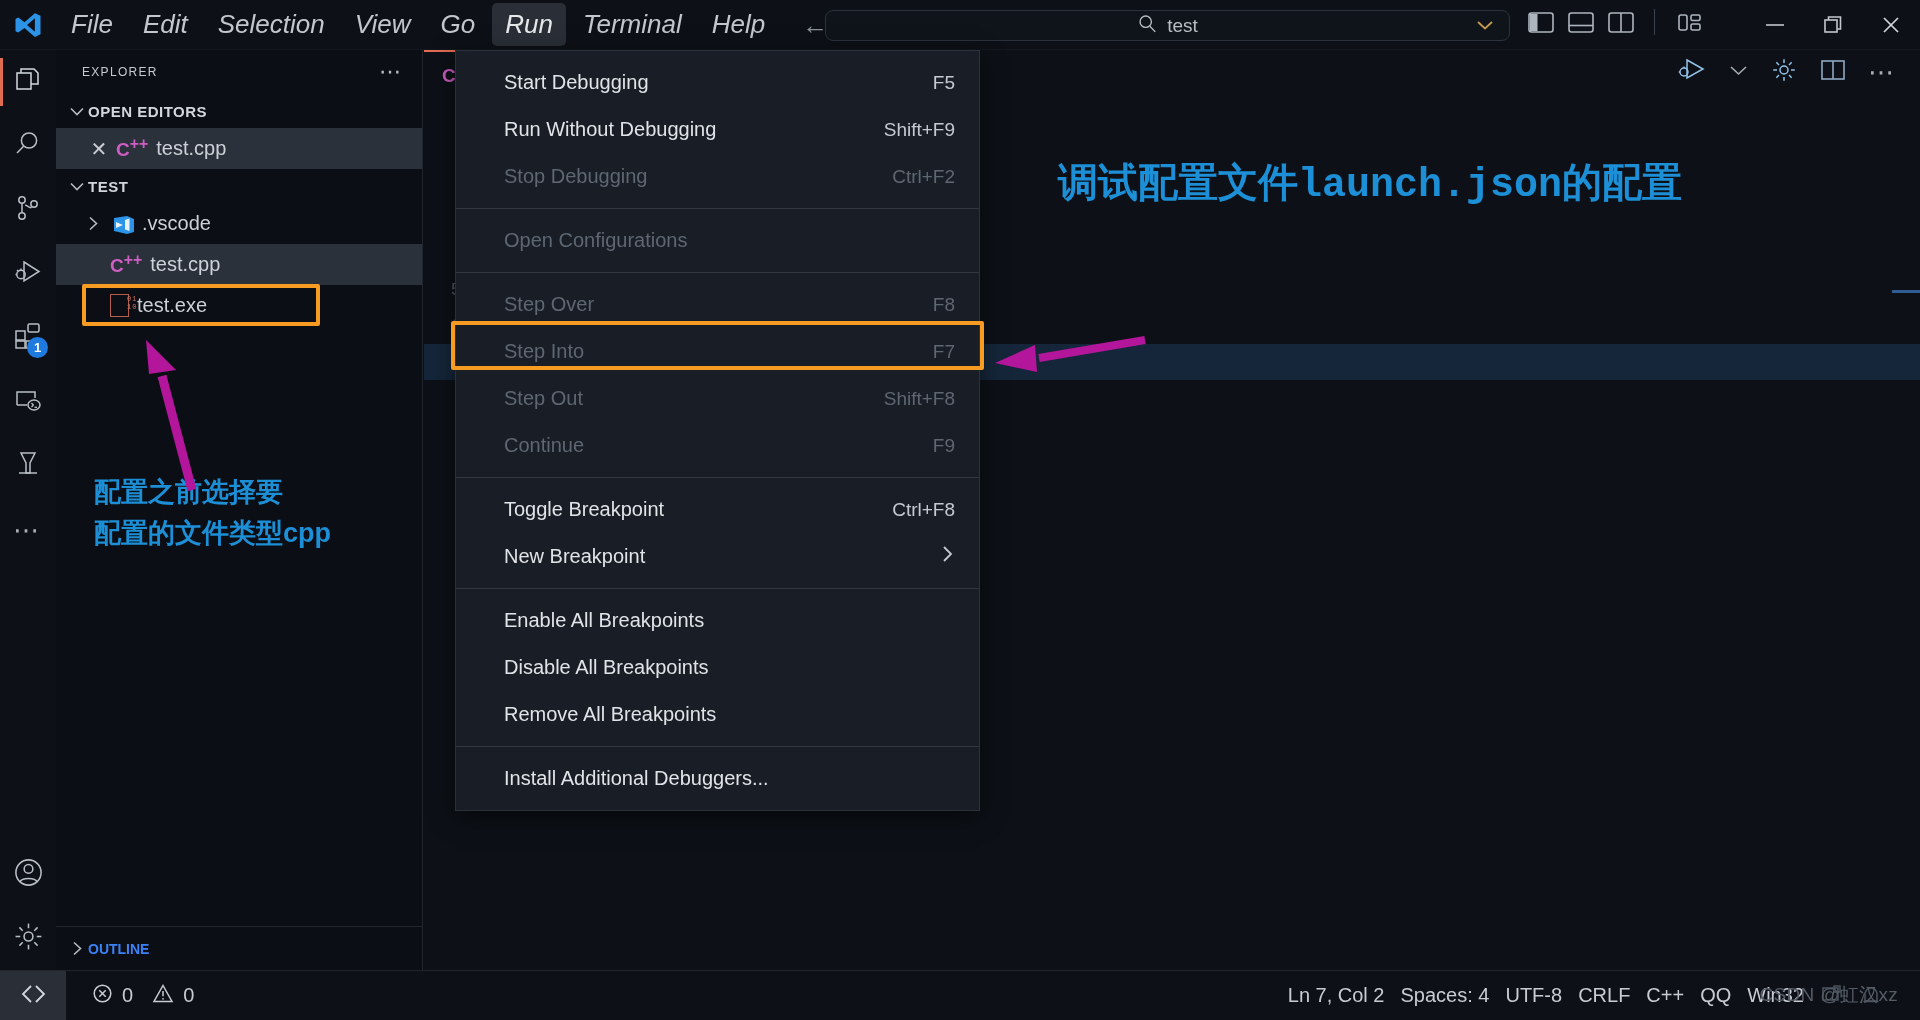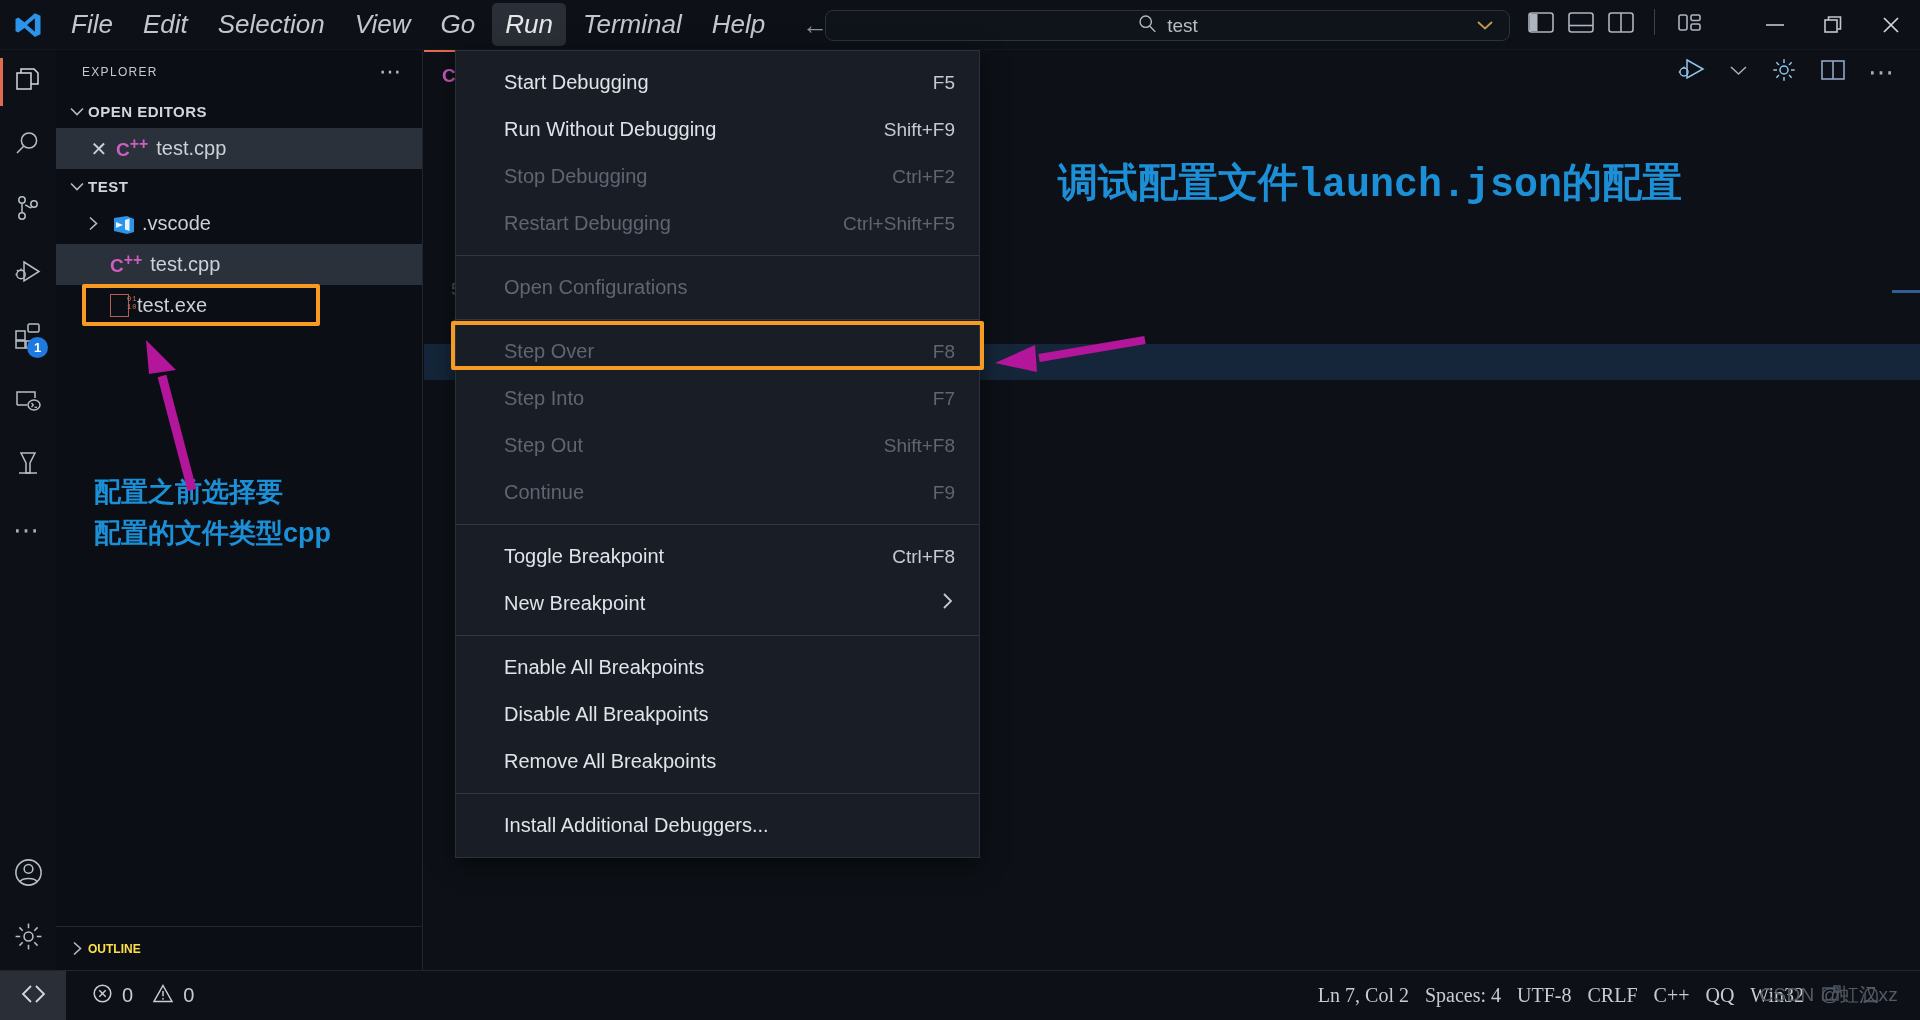--- a/index.html
+++ b/index.html
@@ -120,21 +120,21 @@
   .vsfolder { width: 22px; height: 22px; }
   .exeicon {
     width: 19px; height: 23px; border: 1.5px solid #b5604f;
     font-size: 7px; color: #c9735f; line-height: 8px; letter-spacing:1px;
     padding-left: 16px; font-family: "Liberation Mono", monospace;
   }
   .outline-sec {
     position: absolute; bottom: 0; left: 0; width: 367px; height: 44px;
     border-top: 1px solid #21262d;
     display: flex; align-items: center;
-    font-size: 12px; font-weight: bold; color: #fde047; padding-left: 10px;
+    font-size: 14px; font-weight: bold; color: #3b82f6; padding-left: 10px;
   }
 
   
   .editor-area {
     position: absolute; left: 424px; top: 50px; right: 0; height: 920px;
     background: #0d1117;
   }
   .tabs { height: 46px; display: flex; position: relative; }
   .tab {
     display: flex; align-items: center; gap: 10px;
@@ -217,21 +217,21 @@
     display: flex; align-items: center;
   }
   .sb-remote {
     width: 66px; height: 50px; background: #2a2f37;
     display: flex; align-items: center; justify-content: center;
   }
   .sb-left { display: flex; align-items: center; gap: 10px; margin-left: 26px; }
   .sb-item { font-size: 20px; color: #c8ccd2; display:flex; align-items:center; gap:9px; }
   .sb-right {
     margin-left: auto; display: flex; gap: 16px;
-    margin-right: 30px; padding-right: 8px; font-family: Liberation Serif, serif;
+    margin-right: 30px; padding-right: 8px;
   }
   .watermark {
     position: absolute; right: 22px; bottom: 12px;
     font-size: 19px; color: #555c66; letter-spacing: .3px;
     z-index: 70;
   }
 </style>
 </head>
 <body>
 
@@ -566,24 +566,20 @@
       <span class="key">F5</span>
     </div>
     <div class="mi">
       <span>Run Without Debugging</span>
       <span class="key">Shift+F9</span>
     </div>
     <div class="mi dim">
       <span>Stop Debugging</span>
       <span class="key">Ctrl+F2</span>
     </div>
-    <div class="mi dim">
-      <span>Restart Debugging</span>
-      <span class="key">Ctrl+Shift+F5</span>
-    </div>
 
     <div class="msep"></div>
 
     <div class="mi dim">
       <span>Open Configurations</span>
     </div>
 
     <div class="msep"></div>
 
     <div class="mi dim">

